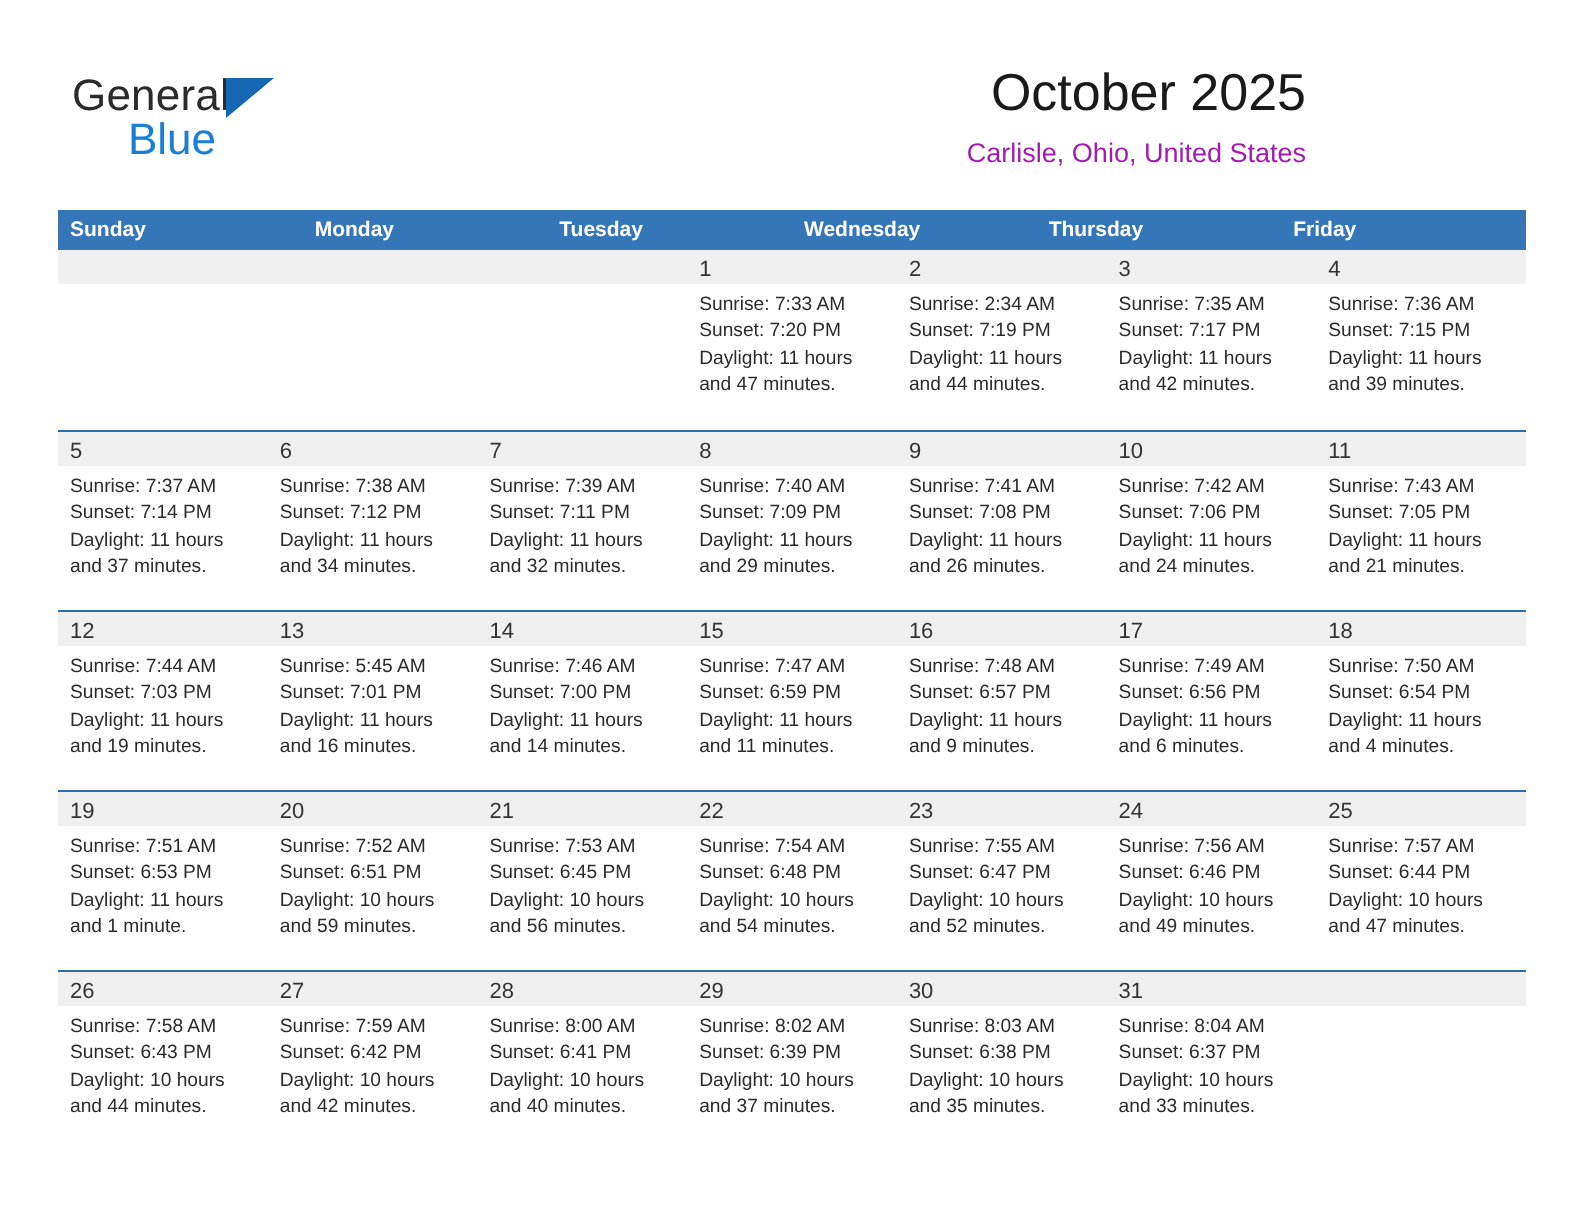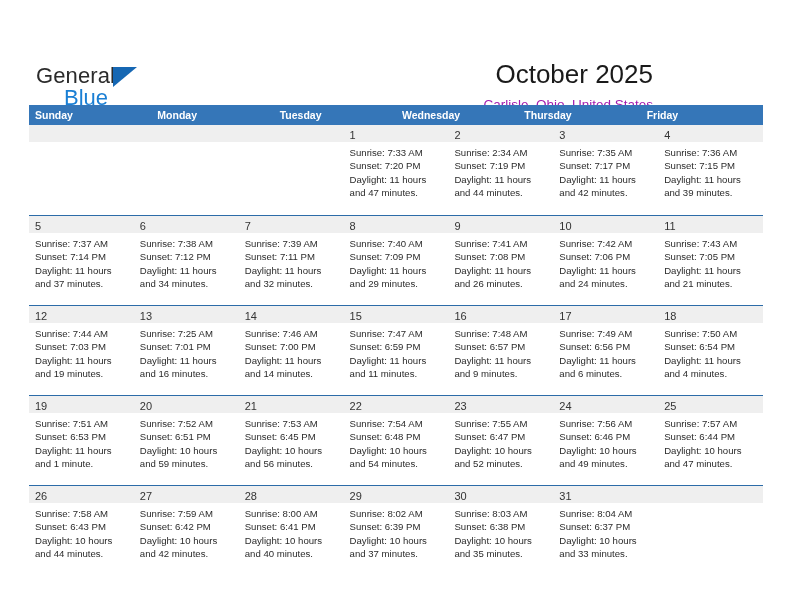--- a/index.html
+++ b/index.html
@@ -21,21 +21,20 @@
     box-sizing: border-box;
   }
 
   
   .header {
     position: absolute;
     left: 0;
     top: 0;
     width: 689px;
     height: 104px;
-    margin-top: 28px;
   }
   .brand {
     position: absolute;
     left: 36px;
     top: 36px;
     width: 240px;
     height: 56px;
   }
   .brand-general {
     position: absolute;
@@ -302,21 +301,21 @@
             <div class="day-body">
               <div class="day-line">Sunrise: 7:44 AM</div>
               <div class="day-line">Sunset: 7:03 PM</div>
               <div class="day-line">Daylight: 11 hours</div>
               <div class="day-line">and 19 minutes.</div>
             </div>
           </div>
           <div class="day-cell">
             <div class="day-num-strip"><span class="day-num">13</span></div>
             <div class="day-body">
-              <div class="day-line">Sunrise: 7:25 AM</div>
+              <div class="day-line">Sunrise: 5:45 AM</div>
               <div class="day-line">Sunset: 7:01 PM</div>
               <div class="day-line">Daylight: 11 hours</div>
               <div class="day-line">and 16 minutes.</div>
             </div>
           </div>
           <div class="day-cell">
             <div class="day-num-strip"><span class="day-num">14</span></div>
             <div class="day-body">
               <div class="day-line">Sunrise: 7:46 AM</div>
               <div class="day-line">Sunset: 7:00 PM</div>

